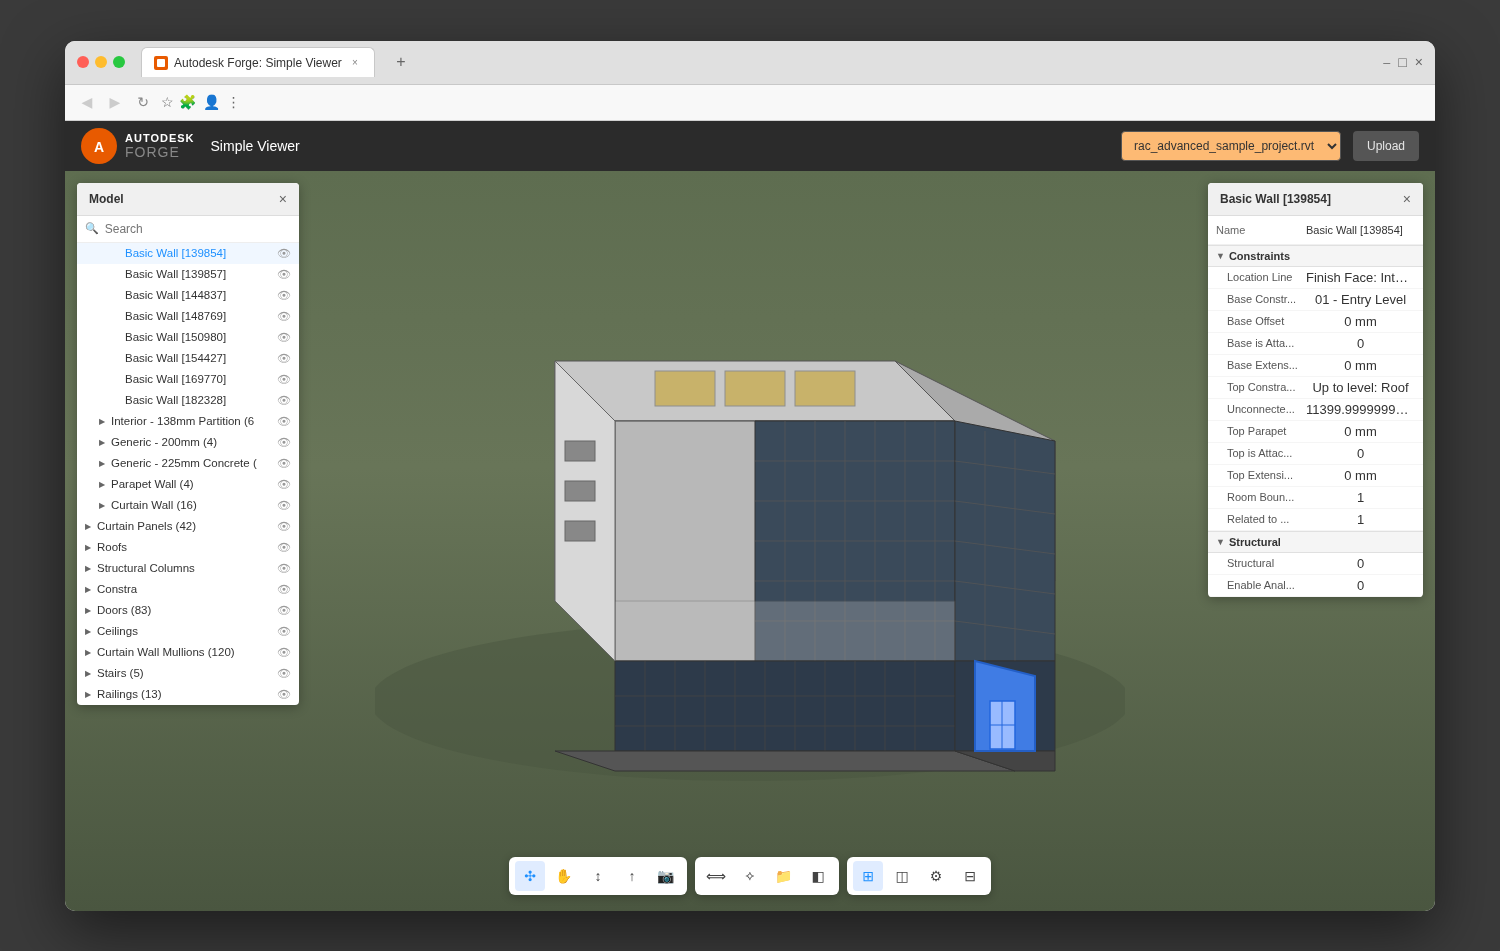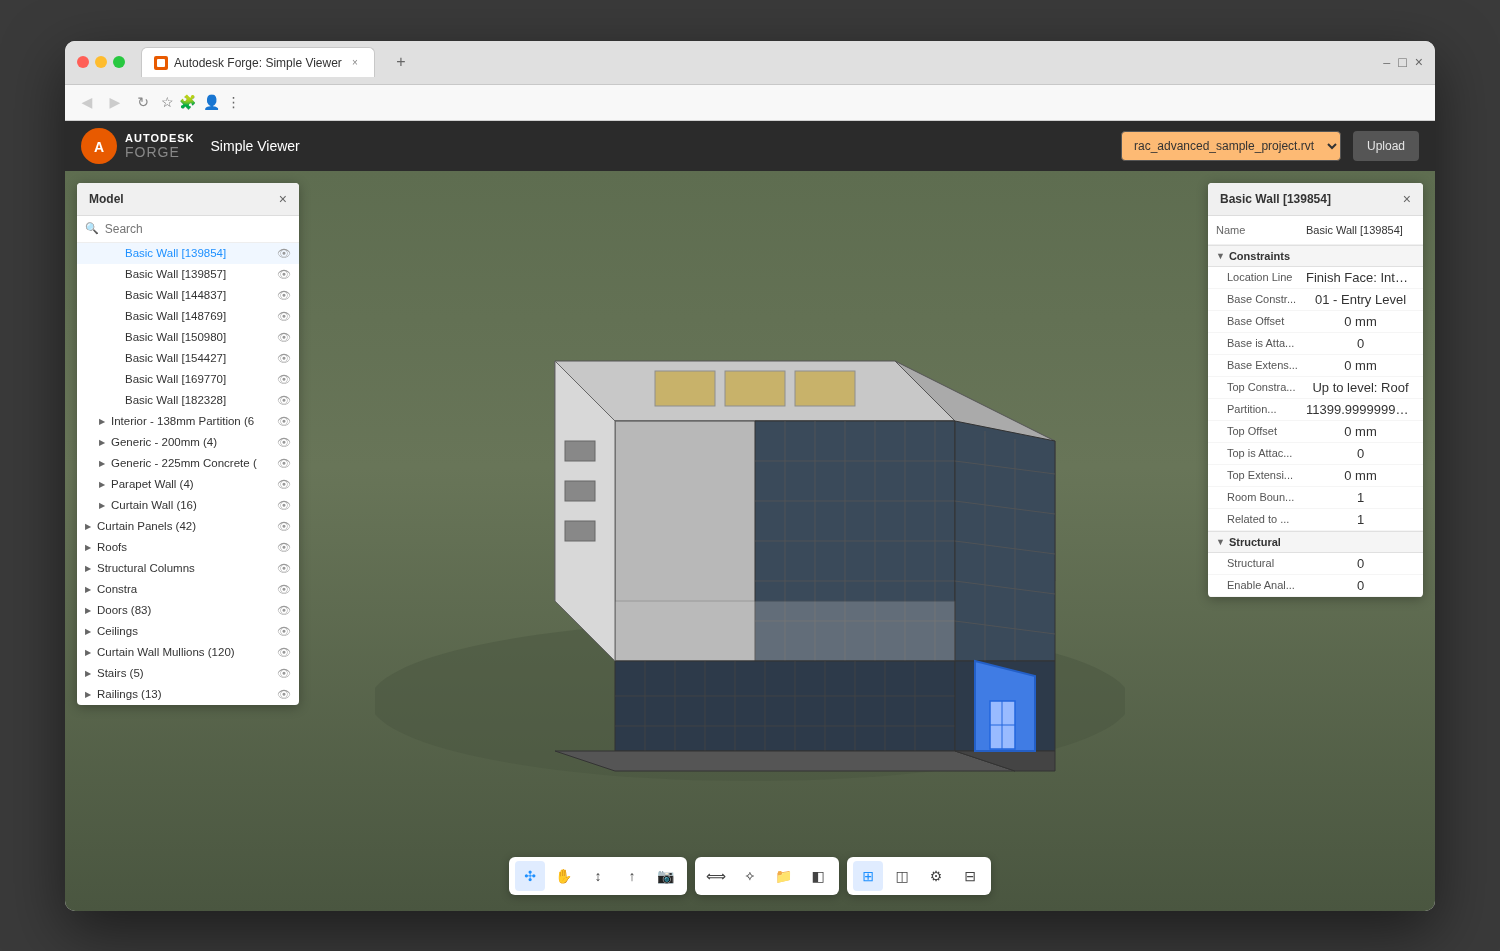--- a/index.html
+++ b/index.html
@@ -658,25 +658,25 @@
             </div>
             <div class="prop-row">
               <span class="prop-row-key">Base Extens...</span>
               <span class="prop-row-val">0 mm</span>
             </div>
             <div class="prop-row">
               <span class="prop-row-key">Top Constra...</span>
               <span class="prop-row-val">Up to level: Roof</span>
             </div>
             <div class="prop-row">
-              <span class="prop-row-key">Partition...</span>
+              <span class="prop-row-key">Unconnecte...</span>
               <span class="prop-row-val">11399.999999999942 mm</span>
             </div>
             <div class="prop-row">
-              <span class="prop-row-key">Top Offset</span>
+              <span class="prop-row-key">Top Parapet</span>
               <span class="prop-row-val">0 mm</span>
             </div>
             <div class="prop-row">
               <span class="prop-row-key">Top is Attac...</span>
               <span class="prop-row-val">0</span>
             </div>
             <div class="prop-row">
               <span class="prop-row-key">Top Extensi...</span>
               <span class="prop-row-val">0 mm</span>
             </div>

